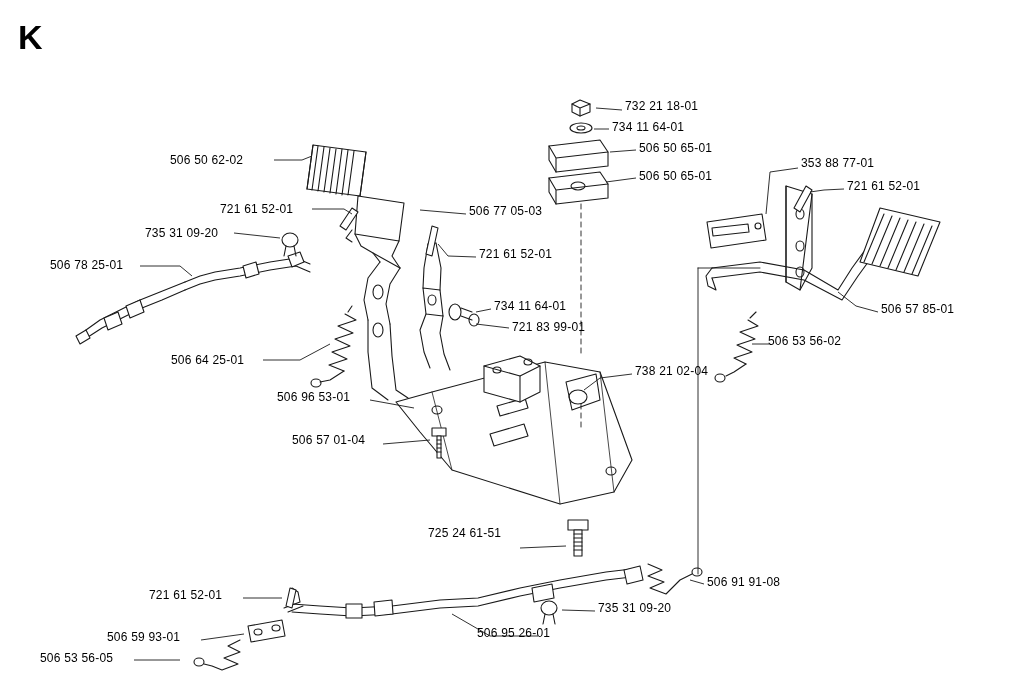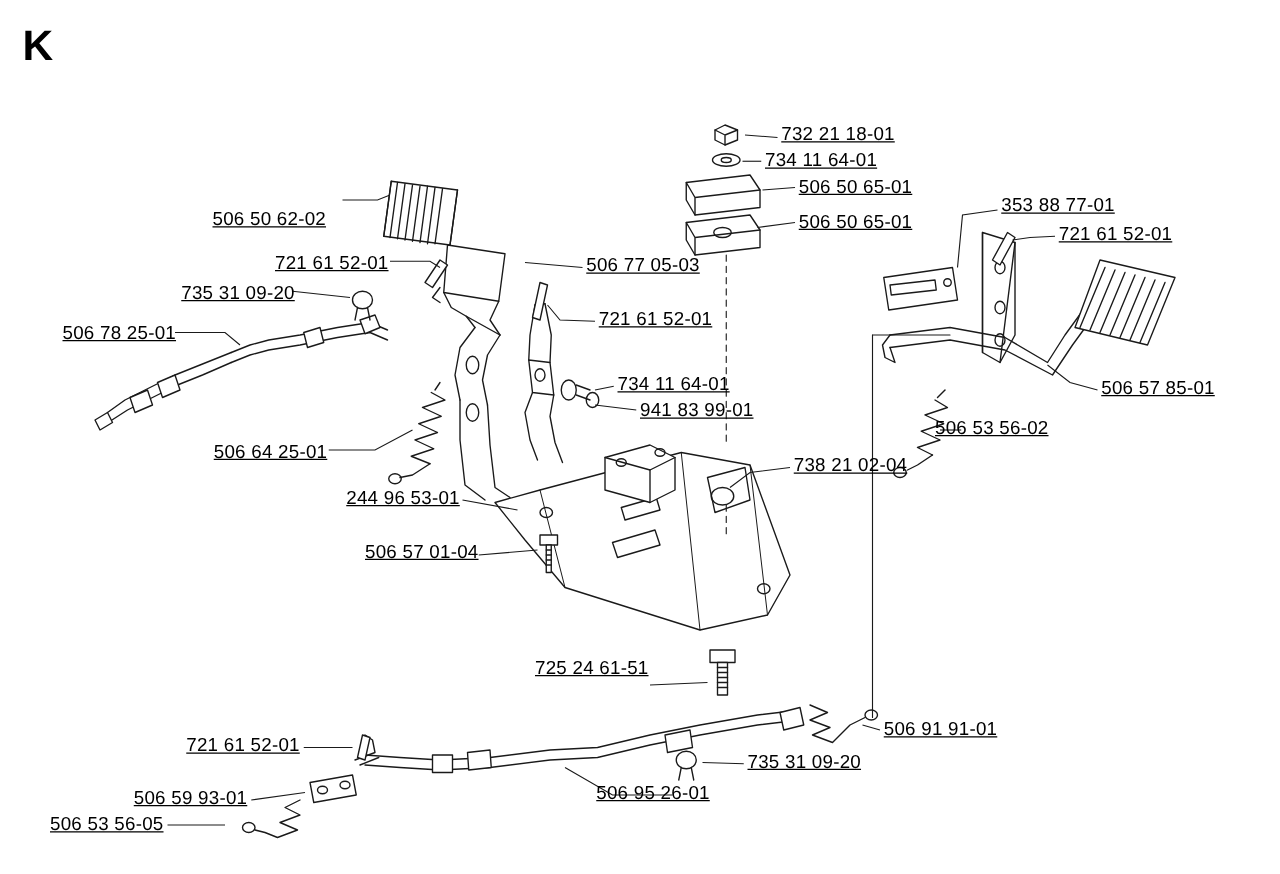--- a/index.html
+++ b/index.html
@@ -21,25 +21,24 @@
     position: absolute;
     left: 18px;
     top: 18px;
     font-size: 34px;
     font-weight: bold;
     color: #000;
     letter-spacing: 0.5px;
   }
   .callout {
     position: absolute;
-    font-size: 15px;
+    font-size: 12px;
     color: #000;
     white-space: nowrap;
     letter-spacing: 0.2px;
-    text-decoration: underline;
   }
   #artwork {
     position: absolute;
     left: 0;
     top: 0;
     width: 1024px;
     height: 699px;
   }
   svg { display: block; }
 </style>
@@ -277,41 +276,41 @@
       <path d="M769 344 L752 344"></path>
       <path d="M704 584 L690 580"></path>
       <path d="M595 611 L562 610"></path>
       <path d="M538 636 L490 636 L452 614"></path>
       <path d="M243 598 L282 598"></path>
       <path d="M201 640 L244 634"></path>
       <path d="M134 660 L180 660"></path>
     </g>
   </svg>
 
-  <div class="callout" style="left:170px; top:167px;">506 50 62-02</div>
+  <div class="callout" style="left:170px; top:153px;">506 50 62-02</div>
   <div class="callout" style="left:220px; top:202px;">721 61 52-01</div>
   <div class="callout" style="left:145px; top:226px;">735 31 09-20</div>
   <div class="callout" style="left:50px;  top:258px;">506 78 25-01</div>
   <div class="callout" style="left:171px; top:353px;">506 64 25-01</div>
-  <div class="callout" style="left:277px; top:390px;">244 96 53-01</div>
+  <div class="callout" style="left:277px; top:390px;">506 96 53-01</div>
   <div class="callout" style="left:292px; top:433px;">506 57 01-04</div>
   <div class="callout" style="left:469px; top:204px;">506 77 05-03</div>
   <div class="callout" style="left:479px; top:247px;">721 61 52-01</div>
   <div class="callout" style="left:494px; top:299px;">734 11 64-01</div>
-  <div class="callout" style="left:512px; top:320px;">941 83 99-01</div>
+  <div class="callout" style="left:512px; top:320px;">721 83 99-01</div>
   <div class="callout" style="left:635px; top:364px;">738 21 02-04</div>
   <div class="callout" style="left:428px; top:526px;">725 24 61-51</div>
   <div class="callout" style="left:625px; top:99px;">732 21 18-01</div>
   <div class="callout" style="left:612px; top:120px;">734 11 64-01</div>
   <div class="callout" style="left:639px; top:141px;">506 50 65-01</div>
   <div class="callout" style="left:639px; top:169px;">506 50 65-01</div>
   <div class="callout" style="left:801px; top:156px;">353 88 77-01</div>
   <div class="callout" style="left:847px; top:179px;">721 61 52-01</div>
   <div class="callout" style="left:881px; top:302px;">506 57 85-01</div>
-  <div class="callout" style="left:748px; top:334px;">506 53 56-02</div>
-  <div class="callout" style="left:707px; top:575px;">506 91 91-01</div>
+  <div class="callout" style="left:768px; top:334px;">506 53 56-02</div>
+  <div class="callout" style="left:707px; top:575px;">506 91 91-08</div>
   <div class="callout" style="left:598px; top:601px;">735 31 09-20</div>
   <div class="callout" style="left:477px; top:626px;">506 95 26-01</div>
   <div class="callout" style="left:149px; top:588px;">721 61 52-01</div>
   <div class="callout" style="left:107px; top:630px;">506 59 93-01</div>
   <div class="callout" style="left:40px;  top:651px;">506 53 56-05</div>
 
 </div>
 
 </body></html>

